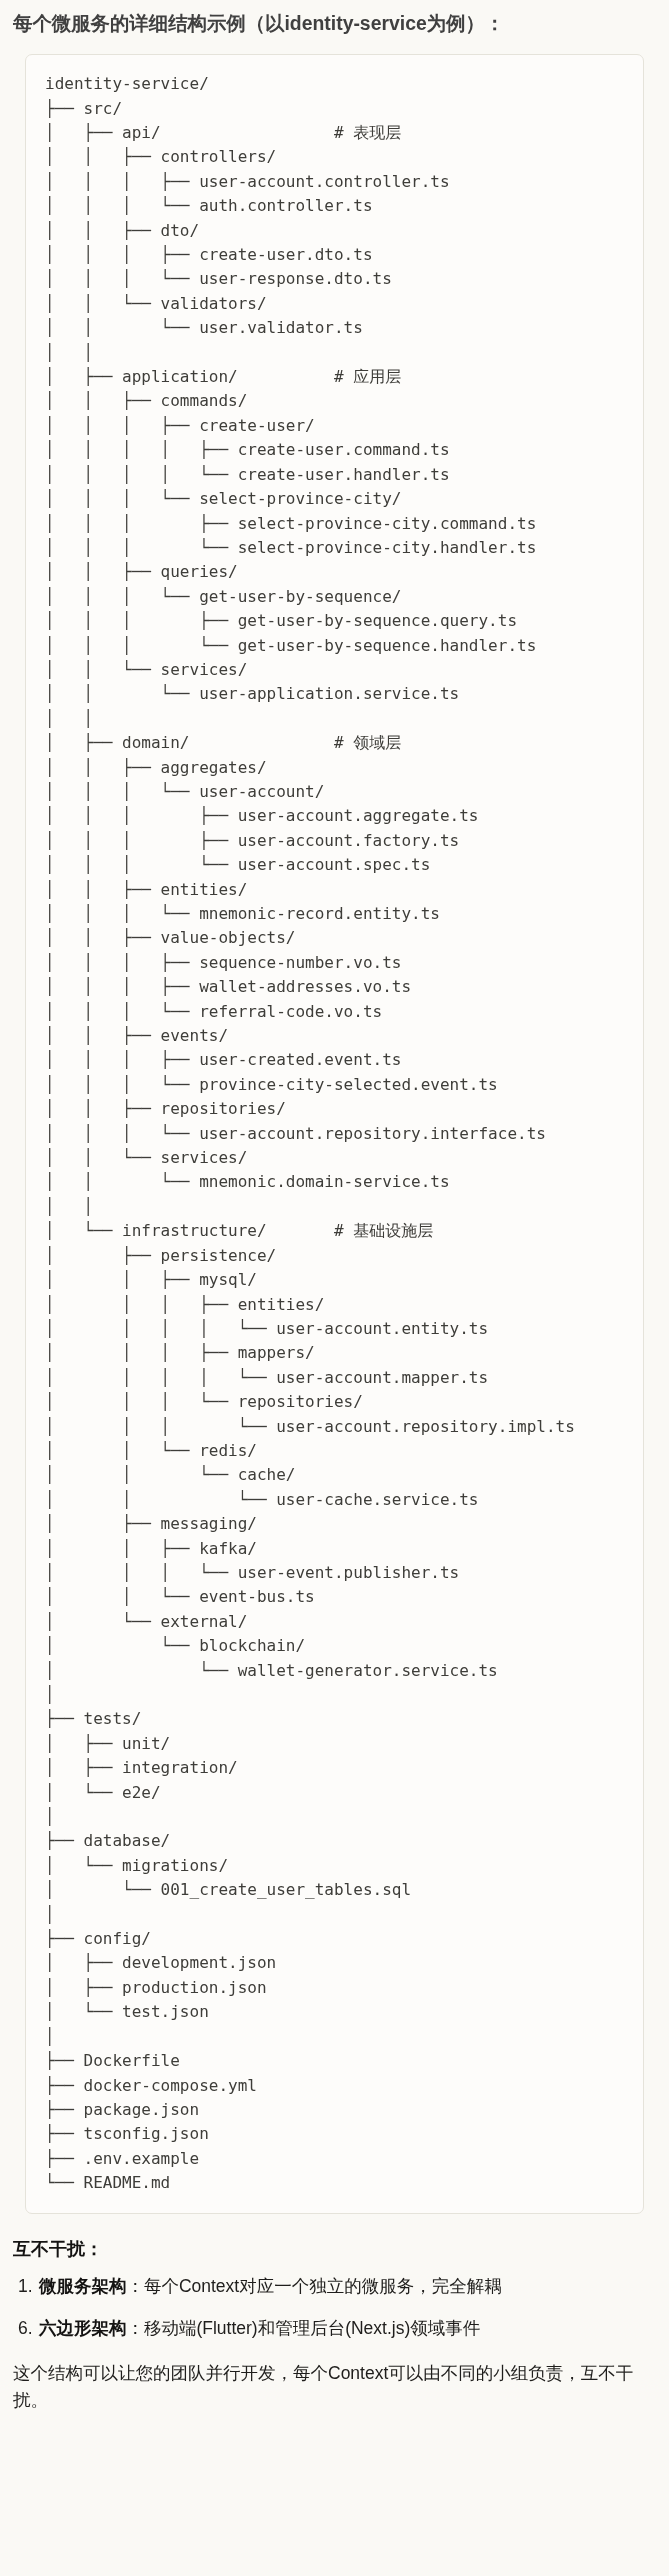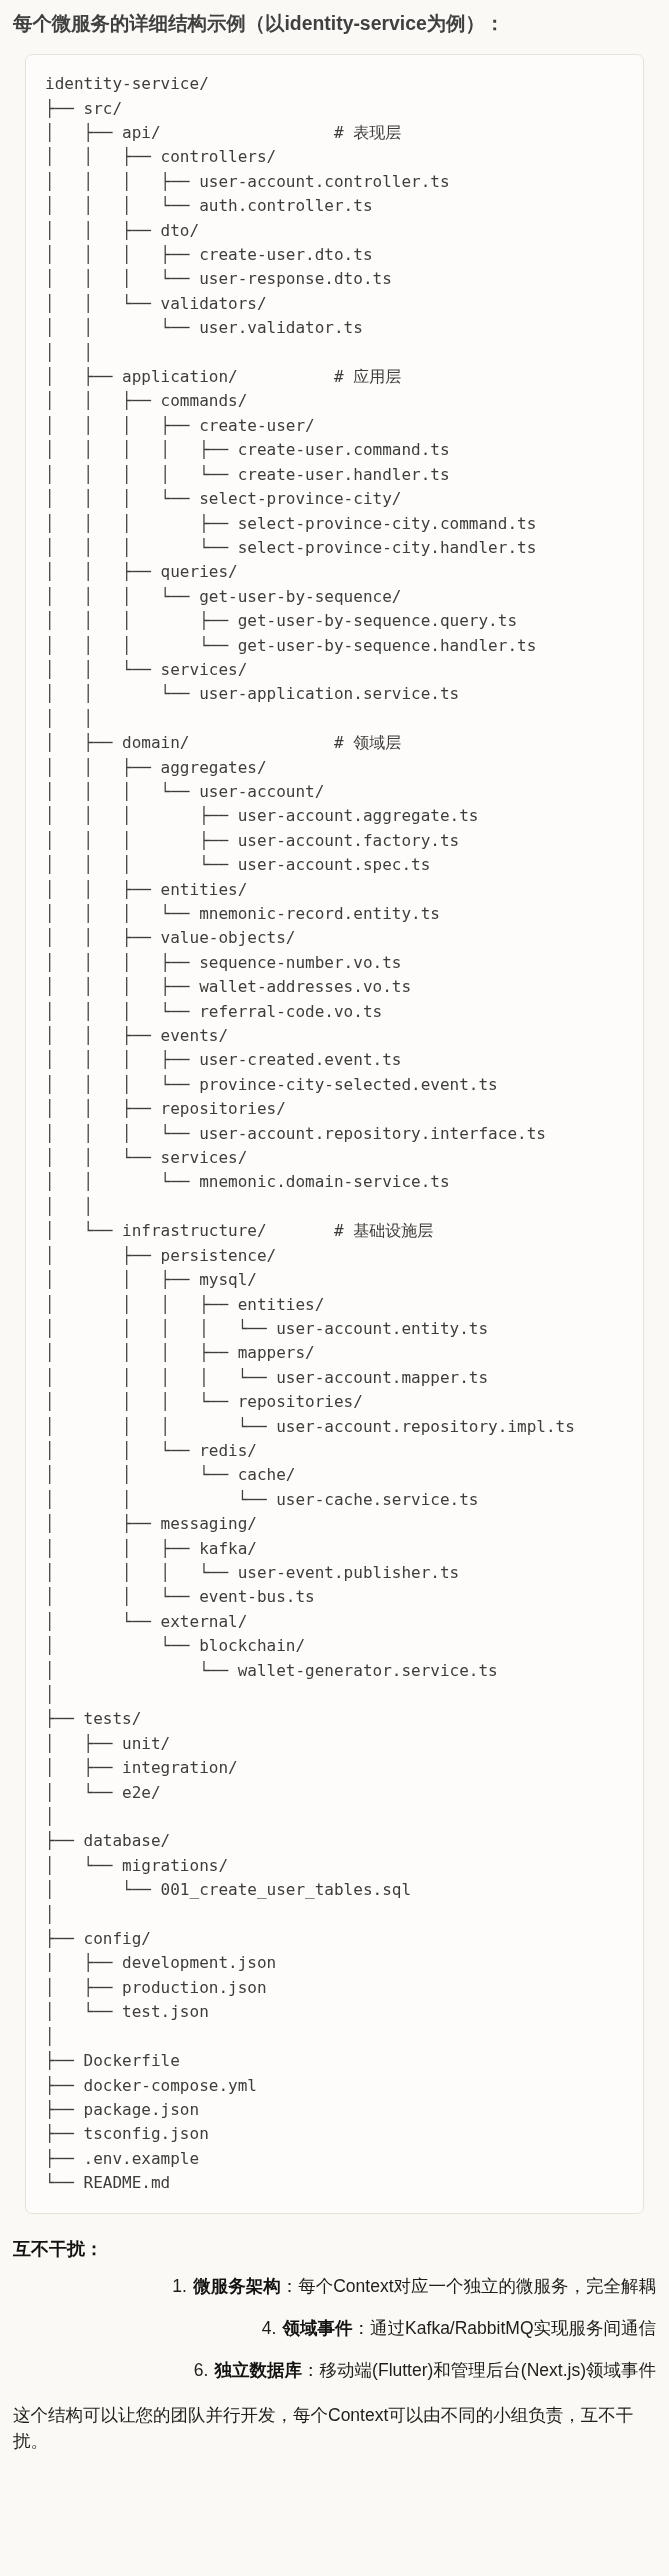--- a/index.html
+++ b/index.html
@@ -40,21 +40,20 @@
     line-height: 1.4;
     font-weight: 700;
     color: #141312;
   }
   .notes-list {
     list-style: none;
     margin: 12.5px 0 0 0;
     padding: 0 0 0 5px;
     font-size: 17.5px;
     color: #1F1E1C;
-    text-align: right;
   }
   .notes-list li {
     margin: 0 0 16.3px 0;
     line-height: 1.45;
   }
   .notes-list .num {
     margin-right: 6.3px;
   }
   .notes-list .term {
     font-weight: 700;
@@ -159,20 +158,19 @@
 ├── docker-compose.yml
 ├── package.json
 ├── tsconfig.json
 ├── .env.example
 └── README.md</pre>
 
   <p class="notes-heading">互不干扰：</p>
 
   <ol class="notes-list">
     <li><span class="num">1.</span><span class="term">微服务架构</span><span class="desc">：每个Context对应一个独立的微服务，完全解耦</span></li>
-    <li><span class="num">4.</span><span class="term">领域事件</span><span class="desc">：通过Kafka/RabbitMQ实现服务间通信</span></li>
-    <li><span class="num">6.</span><span class="term">独立数据库</span><span class="desc">：移动端(Flutter)和管理后台(Next.js)领域事件</span></li>
+    <li><span class="num">6.</span><span class="term">六边形架构</span><span class="desc">：移动端(Flutter)和管理后台(Next.js)领域事件</span></li>
   </ol>
 
   <p class="footer-text">这个结构可以让您的团队并行开发，每个Context可以由不同的小组负责，互不干扰。</p>
 
 </div>
 
 
 </body></html>

